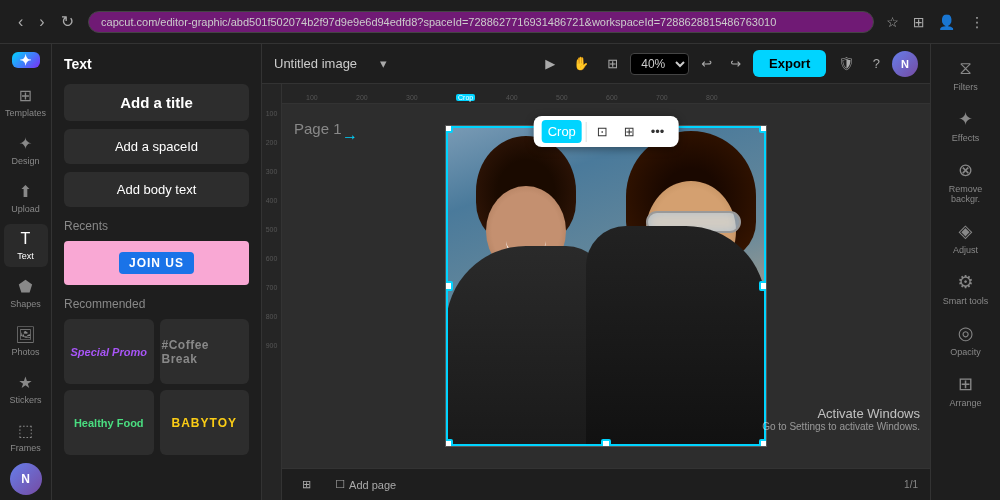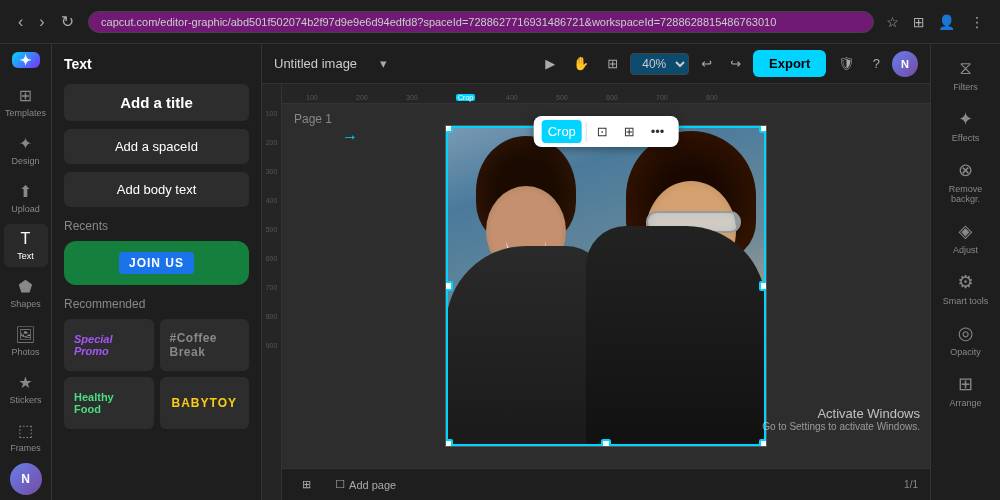--- a/index.html
+++ b/index.html
@@ -144,22 +144,22 @@
       font-size: 12px;
       color: #888;
       margin-top: 4px;
     }
     .recents-grid {
       display: grid;
       grid-template-columns: 1fr;
       gap: 6px;
     }
     .recent-item {
-      background: #15803d;
-      border-radius: 12px;
+      background: #f9a8d4;
+      border-radius: 4px;
       padding: 10px;
       display: flex;
       align-items: center;
       justify-content: center;
       cursor: pointer;
       height: 44px;
     }
     .join-us-badge {
       background: #1a73e8;
       color: #fff;
@@ -170,26 +170,26 @@
       letter-spacing: 1px;
     }
     .recommended-grid {
       display: grid;
       grid-template-columns: 1fr 1fr;
       gap: 6px;
     }
     .rec-item {
       background: #2d2d2d;
       border-radius: 6px;
-      padding: 10px;
+      padding: 2px;
       display: flex;
       align-items: center;
       justify-content: center;
       cursor: pointer;
-      height: 52px;
+      height: 65px;
     }
     .special-promo { color: #a855f7; font-size: 11px; font-weight: 700; font-style: italic; }
     .coffee-break { color: #888; font-size: 12px; font-weight: 700; letter-spacing: 0.5px; }
     .healthy-food { color: #4ade80; font-size: 11px; font-weight: 700; }
     .baby-toy { color: #facc15; font-size: 12px; font-weight: 900; letter-spacing: 1px; }
 
     
     .main-area {
       flex: 1;
       background: #2a2a2a;
@@ -227,28 +227,27 @@
       color: #aaa;
       cursor: pointer;
       padding: 4px 6px;
       border-radius: 4px;
       font-size: 13px;
       display: flex;
       align-items: center;
       gap: 4px;
     }
     .zoom-select {
-      background: #0c4a6e;
+      background: #000000;
       border: 1px solid #444;
       border-radius: 4px;
       color: #ccc;
       font-size: 12px;
       padding: 2px 6px;
       cursor: pointer;
-      text-align: right;
     }
     .export-btn {
       background: #00d4ff;
       border: none;
       border-radius: 6px;
       color: #000;
       font-size: 13px;
       font-weight: 600;
       padding: 6px 16px;
       cursor: pointer;
@@ -351,24 +350,24 @@
       border-radius: 4px;
       font-size: 13px;
     }
     .float-toolbar-btn.active { background: #00d4ff; color: #fff; border-radius: 4px; }
     .float-toolbar-divider {
       width: 1px;
       height: 20px;
       background: #ddd;
     }
     .page-label {
-      font-size: 12px;
+      font-size: 15px;
       color: #888;
       position: absolute;
-      top: 8px;
+      top: 16px;
       left: 12px;
     }
     .arrow-indicator {
       position: absolute;
       top: 22px;
       left: 60px;
       color: #00d4ff;
       font-size: 16px;
     }
 

